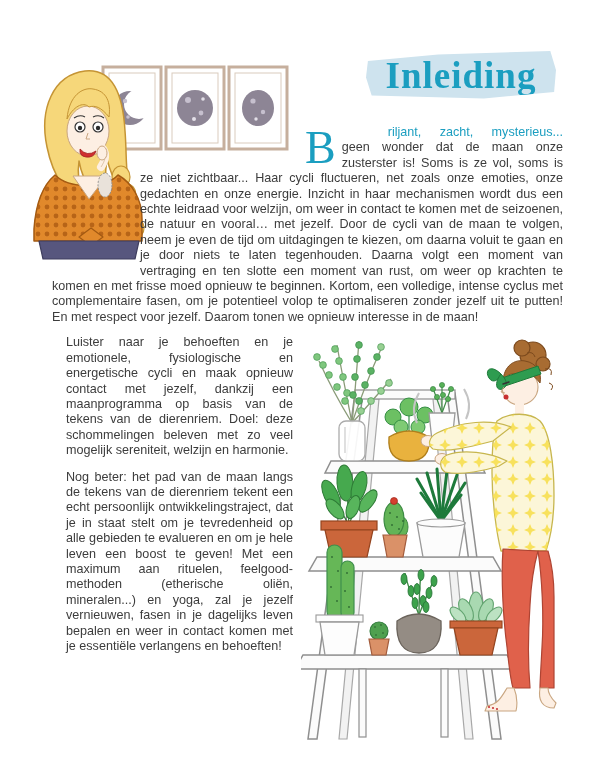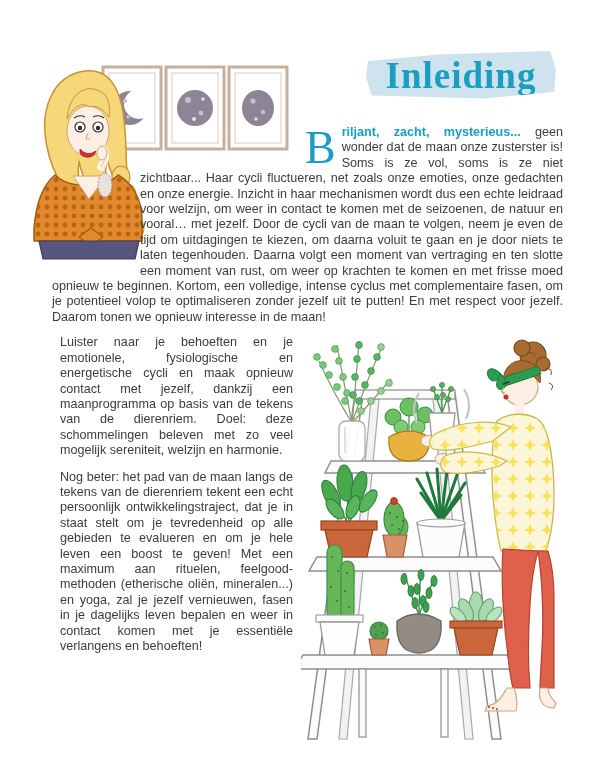--- a/index.html
+++ b/index.html
@@ -21,23 +21,23 @@
   .text-flow {
     position:absolute; left:52px; top:125px; width:511px;
     font-size:12.6px; line-height:15.4px; text-align:justify;
   }
   .sp-a { float:left; width:253px; height:46px; }
   .sp-b { float:left; clear:left; width:88px; height:106px; }
   .dropcap {
     float:left; font-family:"Liberation Serif", serif; font-size:46px; line-height:42px;
     color:#1B9EC0; margin:2px 6px 0 0;
   }
-  .lead { color:#1B9EC0; font-weight:bold; }
+  .lead { color:#1B9EC0; font-weight:normal;margin-left:46px; }
   .body-text { margin:0 0 10px 0; }
-  .lower p { margin:0 0 11px 8px; }
+  .lower p { margin:0 0 11px 14px; }
   .illo-plants { float:right; width:262px; height:412px; margin-left:8px; }
   .moonpower { font-style:italic; }
   svg { display:block; }
 </style>
 </head>
 <body>
 
 <div class="page">
 
   <div class="title-band">

